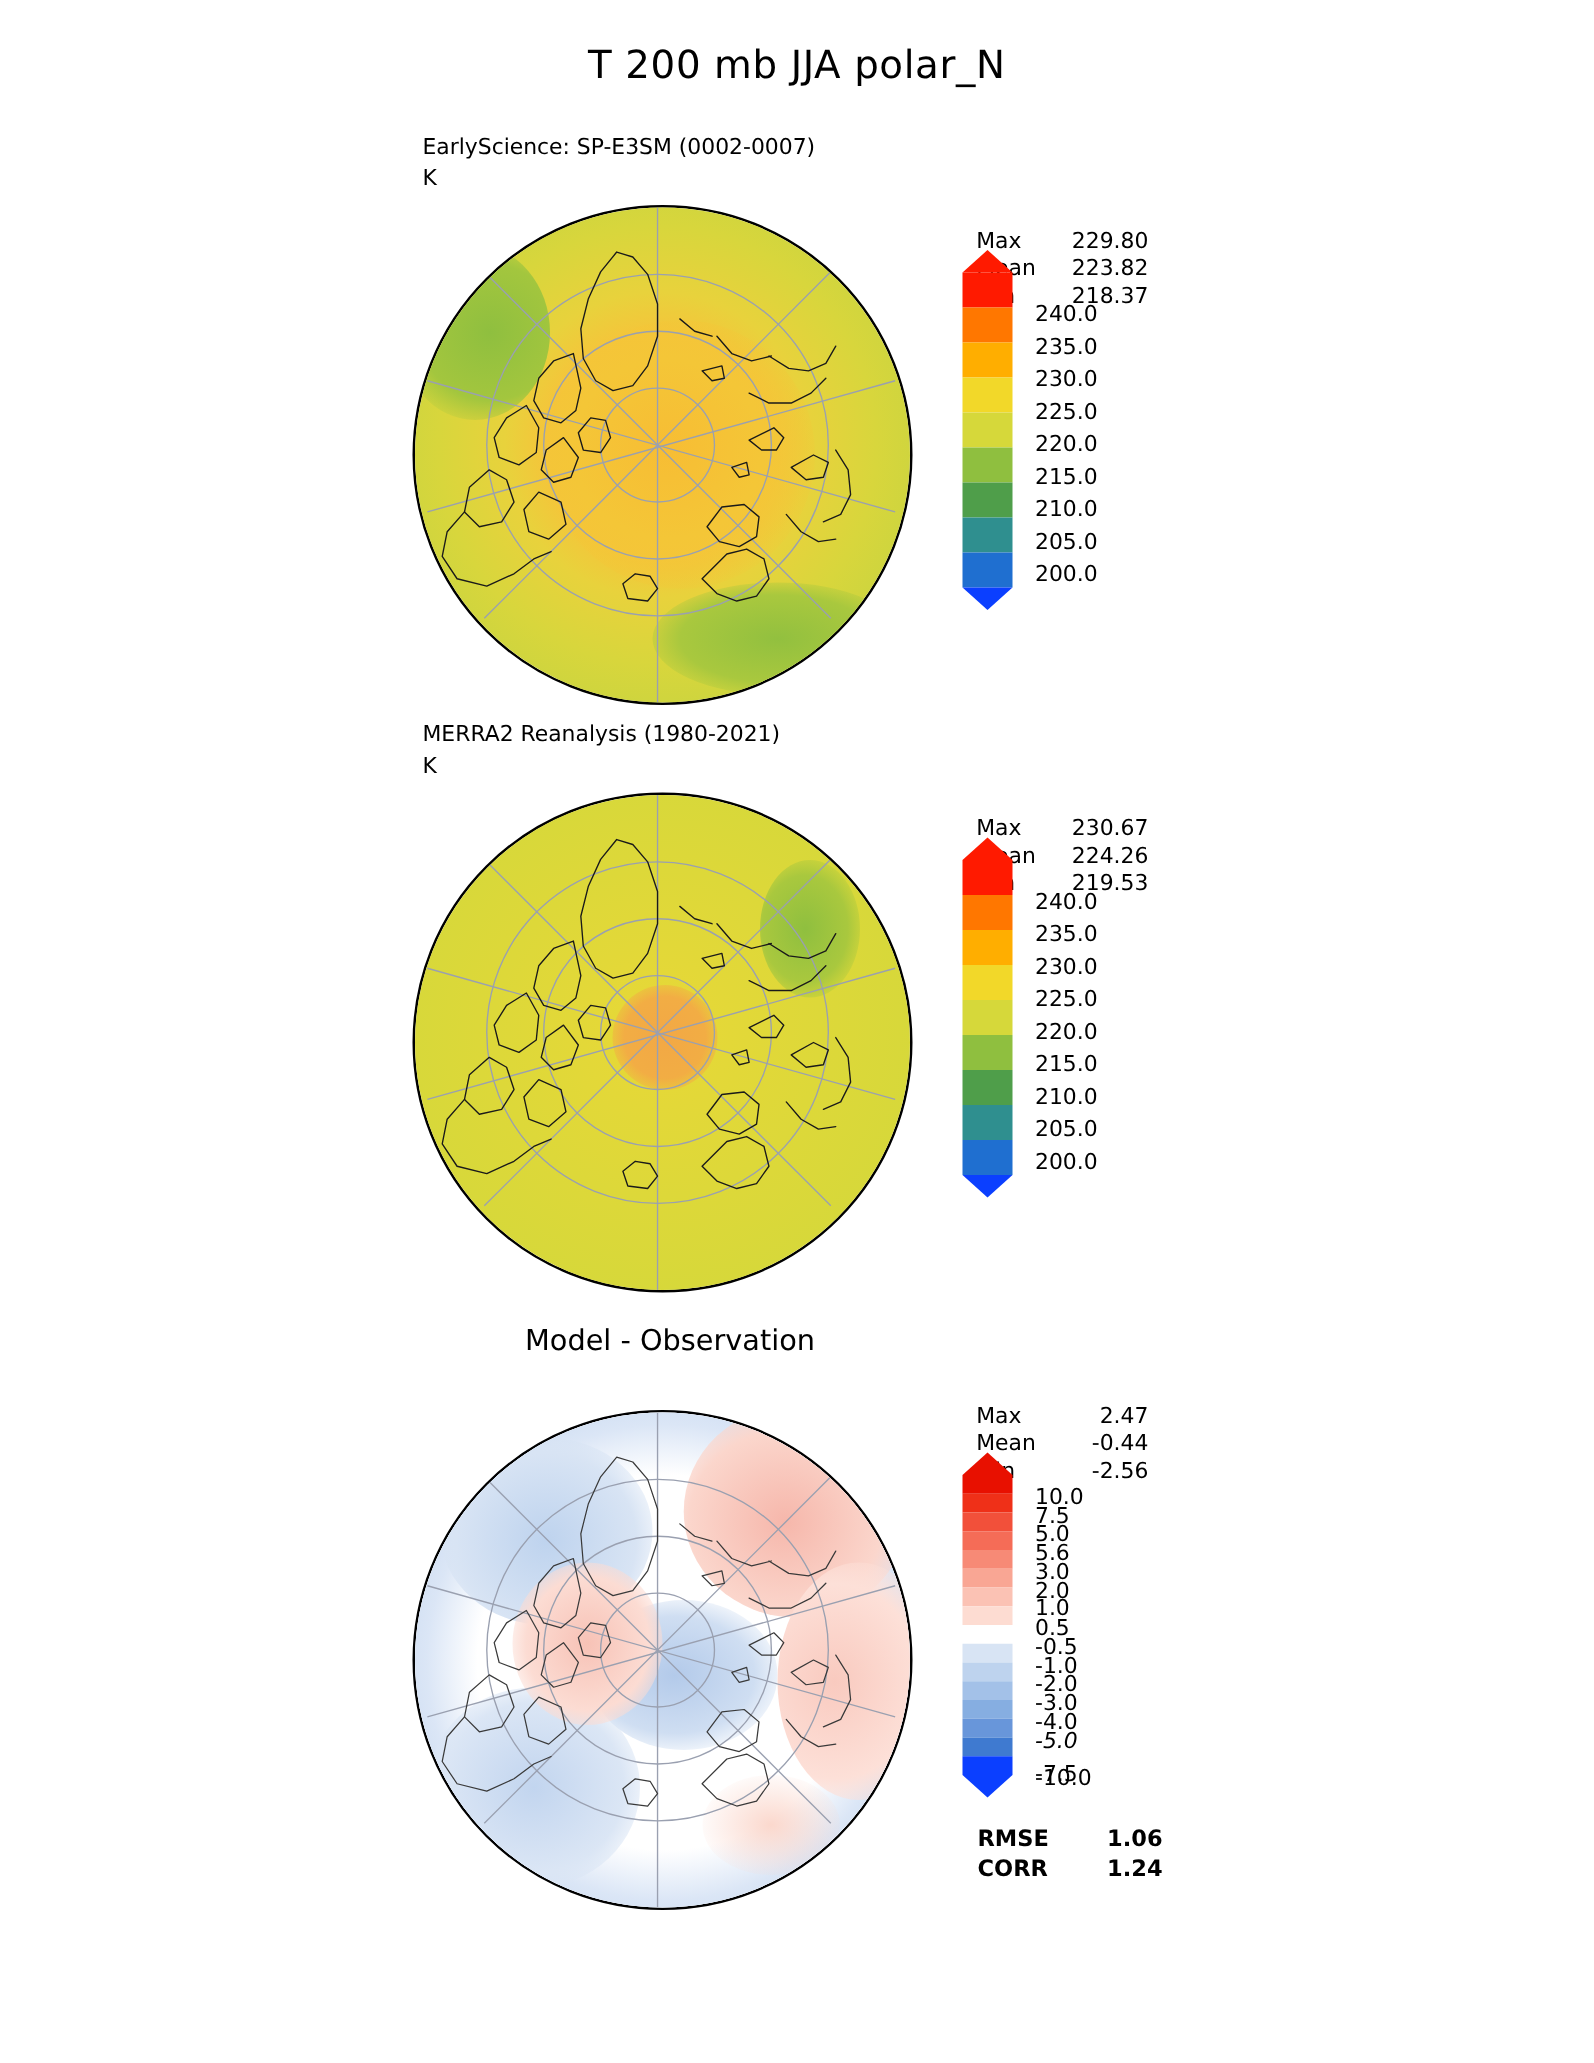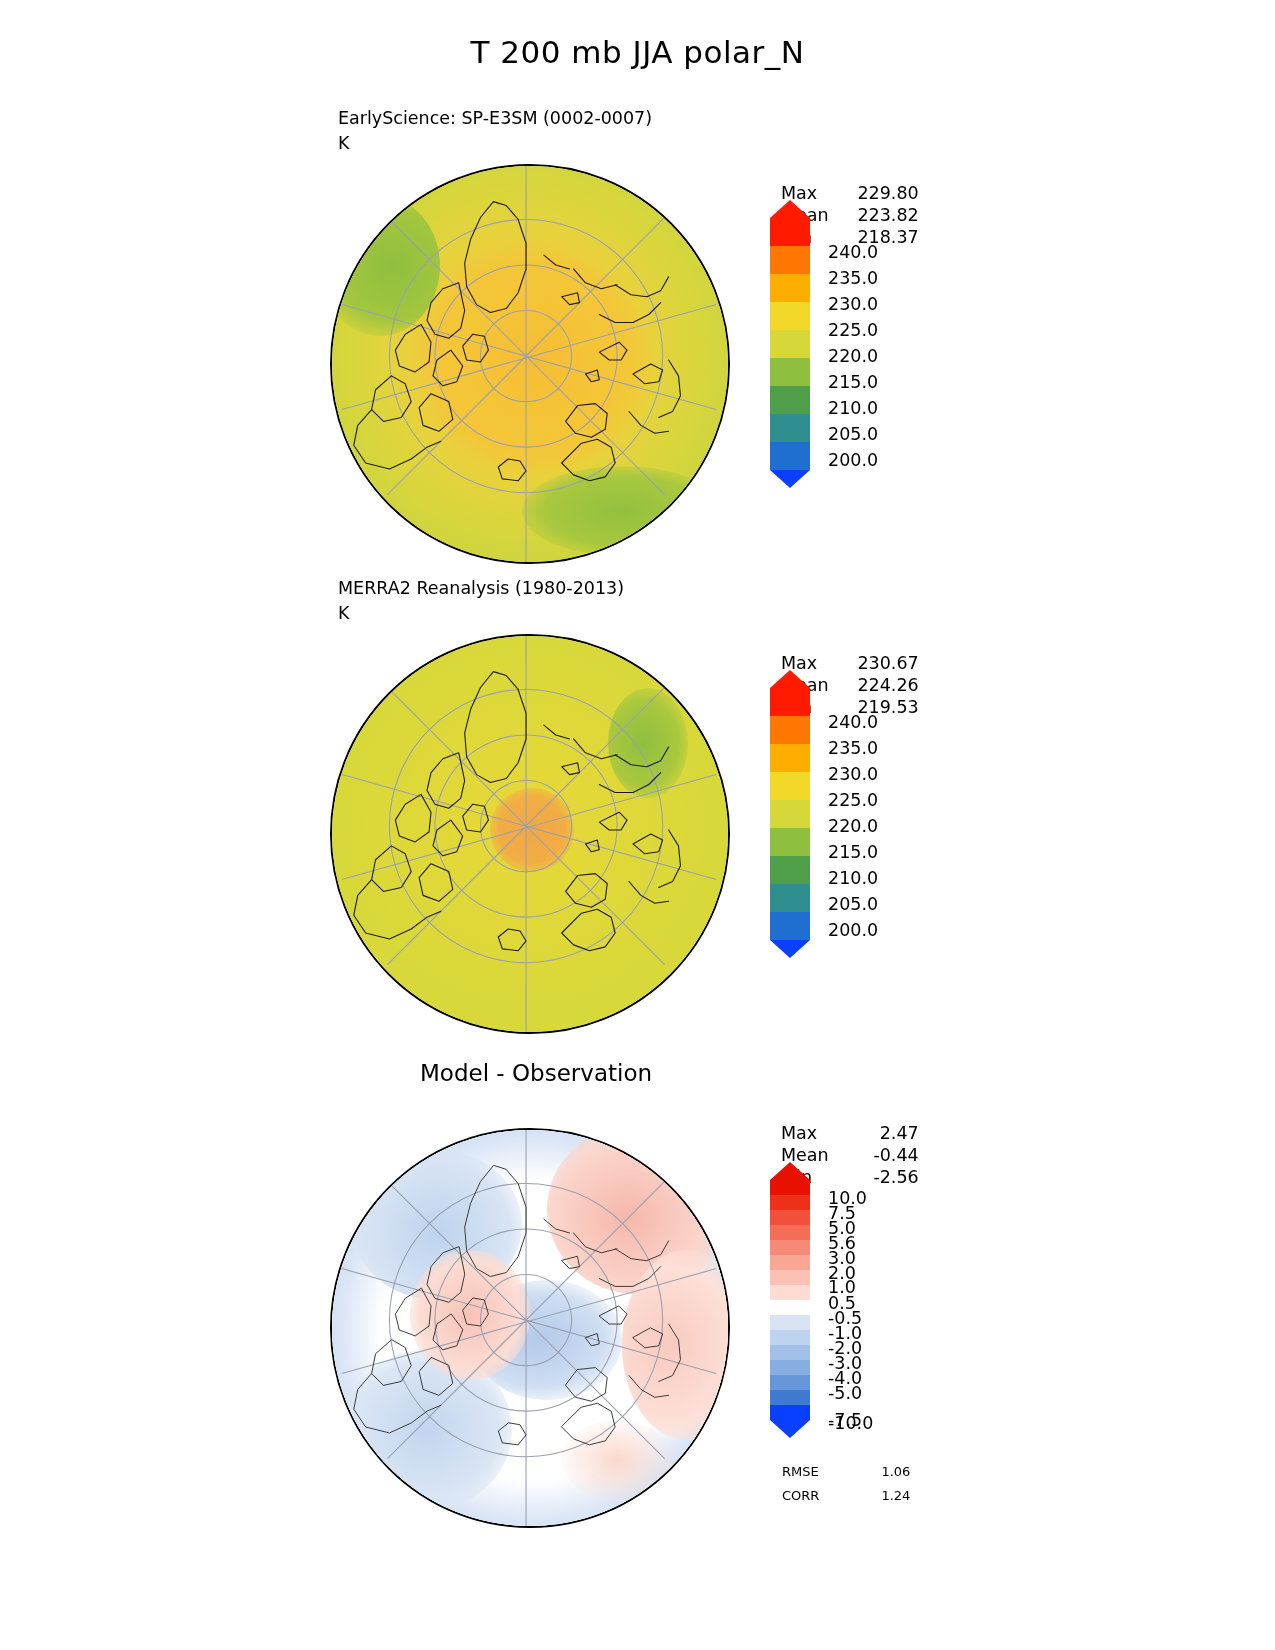--- a/index.html
+++ b/index.html
@@ -123,21 +123,22 @@
     width: 120px;
   }
   .cbar .tick {
     position: absolute;
     font-size: 17.5px;
     white-space: nowrap;
     transform: translateY(-50%);
   }
   .footer-stats {
     position: absolute;
-    font-size: 13px;
+    font-size: 18px;
+    font-weight: bold;
   }
 </style>
 </head>
 <body>
 
 <div class="page-title">T 200 mb JJA polar_N</div>
 
 <div class="panel" style="top:0;height:560px;">
   <div class="panel-title" style="left:338px;top:108px;">EarlyScience: SP-E3SM (0002-0007)</div>
   <div class="panel-units" style="left:338px;top:133px;">K</div>
@@ -240,21 +241,21 @@
       <div class="tick" style="top:138px;">220.0</div>
       <div class="tick" style="top:164px;">215.0</div>
       <div class="tick" style="top:190px;">210.0</div>
       <div class="tick" style="top:216px;">205.0</div>
       <div class="tick" style="top:242px;">200.0</div>
     </div>
   </div>
 </div>
 
 <div class="panel" style="top:470px;height:560px;">
-  <div class="panel-title" style="left:338px;top:108px;">MERRA2 Reanalysis (1980-2013)</div>
+  <div class="panel-title" style="left:338px;top:108px;">MERRA2 Reanalysis (1980-2021)</div>
   <div class="panel-units" style="left:338px;top:133px;">K</div>
 
   <div class="stats" style="left:781px;top:138px;">
     <table>
       <tbody><tr>
         <td class="lab">Max</td>
         <td class="val">230.67</td>
       </tr>
       <tr>
         <td class="lab">Mean</td>
@@ -449,21 +450,21 @@
       <div class="tick" style="top:63px;">5.6</div>
       <div class="tick" style="top:78px;">3.0</div>
       <div class="tick" style="top:93px;">2.0</div>
       <div class="tick" style="top:107px;">1.0</div>
       <div class="tick" style="top:123px;">0.5</div>
       <div class="tick" style="top:138px;">-0.5</div>
       <div class="tick" style="top:153px;">-1.0</div>
       <div class="tick" style="top:168px;">-2.0</div>
       <div class="tick" style="top:183px;">-3.0</div>
       <div class="tick" style="top:198px;">-4.0</div>
-      <div class="tick" style="top:213px;">-5.0</div>
+      <div class="tick" style="top:213px;font-style:italic;">-5.0</div>
       <div class="tick" style="top:240px;">-7.5</div>
       <div class="tick" style="top:243px;">-10.0</div>
     </div>
   </div>
 
   <div class="footer-stats" style="left:781px;top:500px;">
     <table style="border-collapse:collapse;">
       <tbody>
           <tr>
         <td class="lab" style="padding-right:18px;line-height:22px;">RMSE</td>

